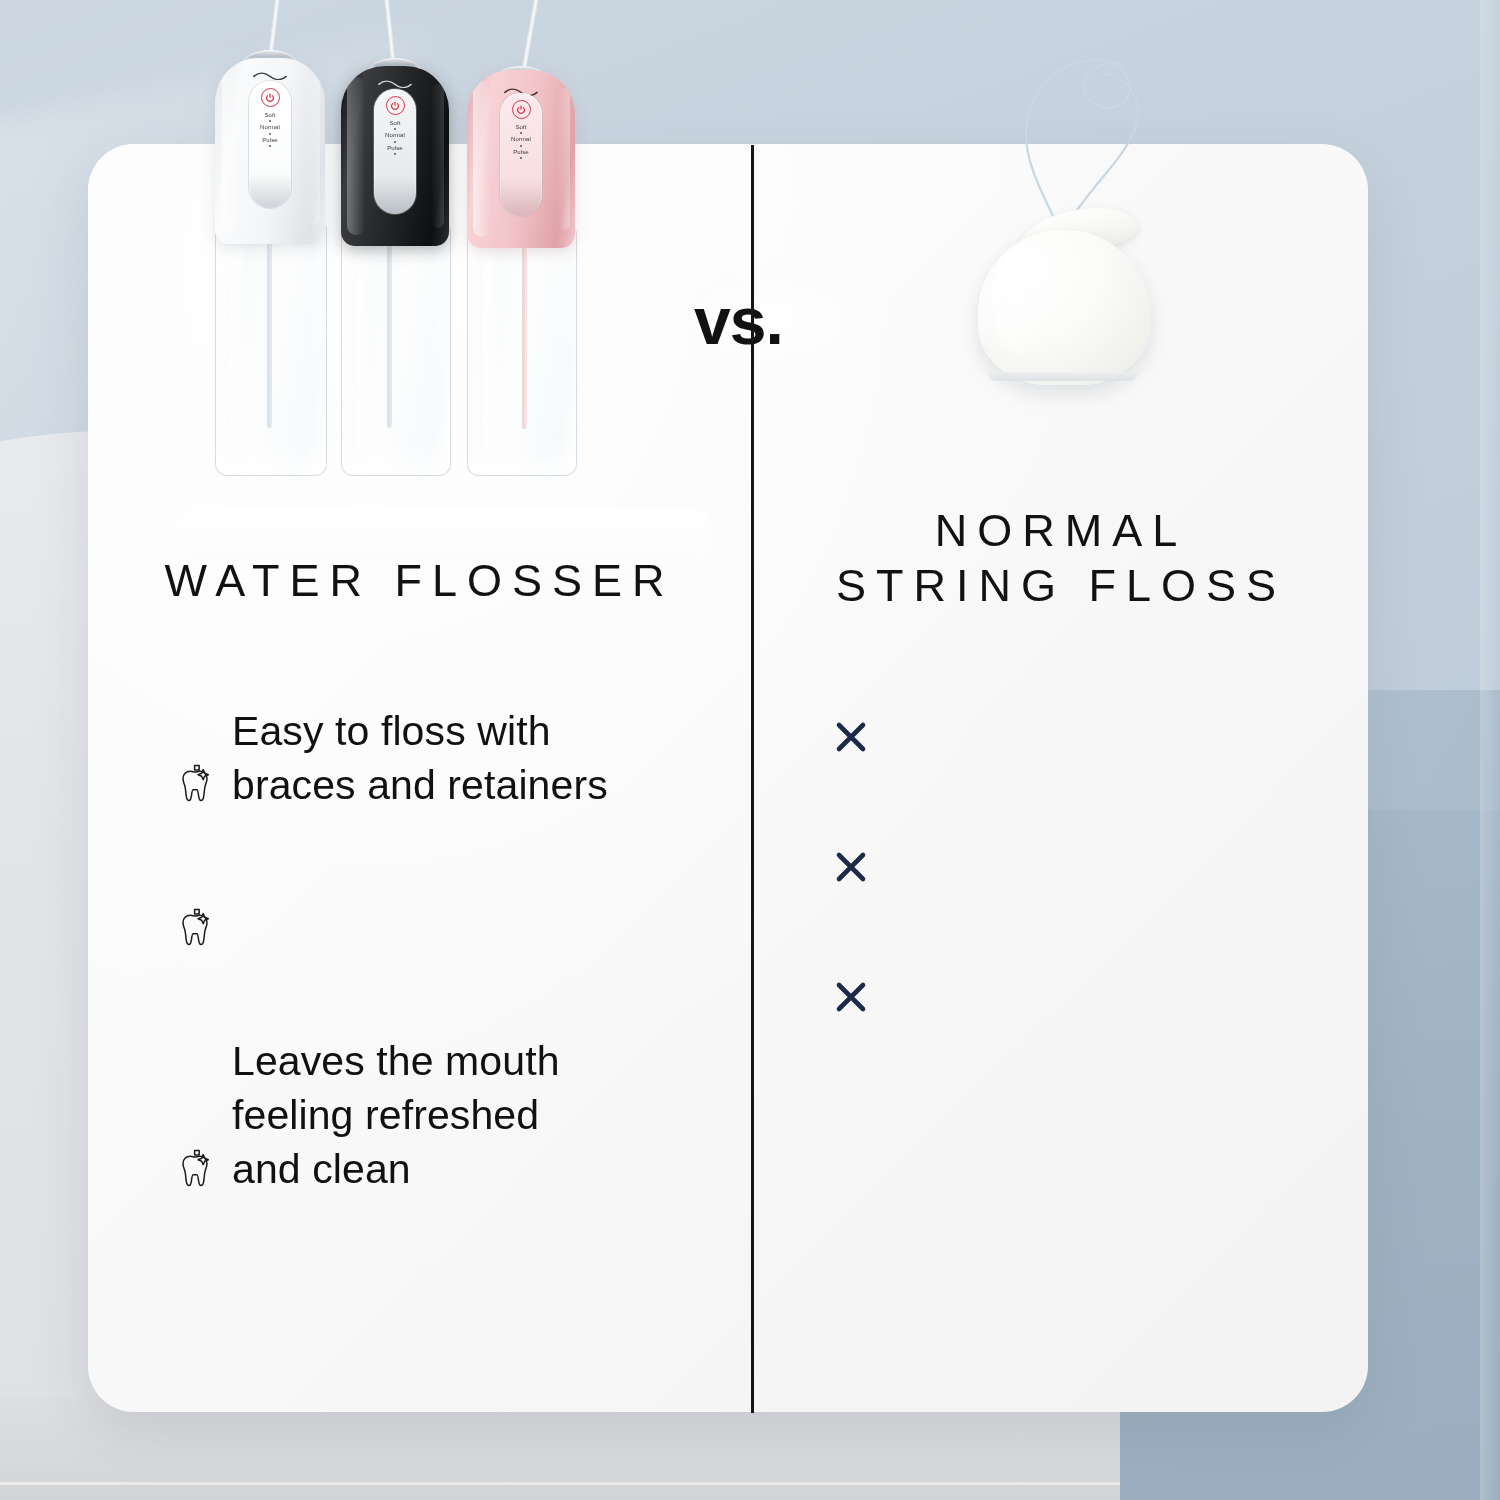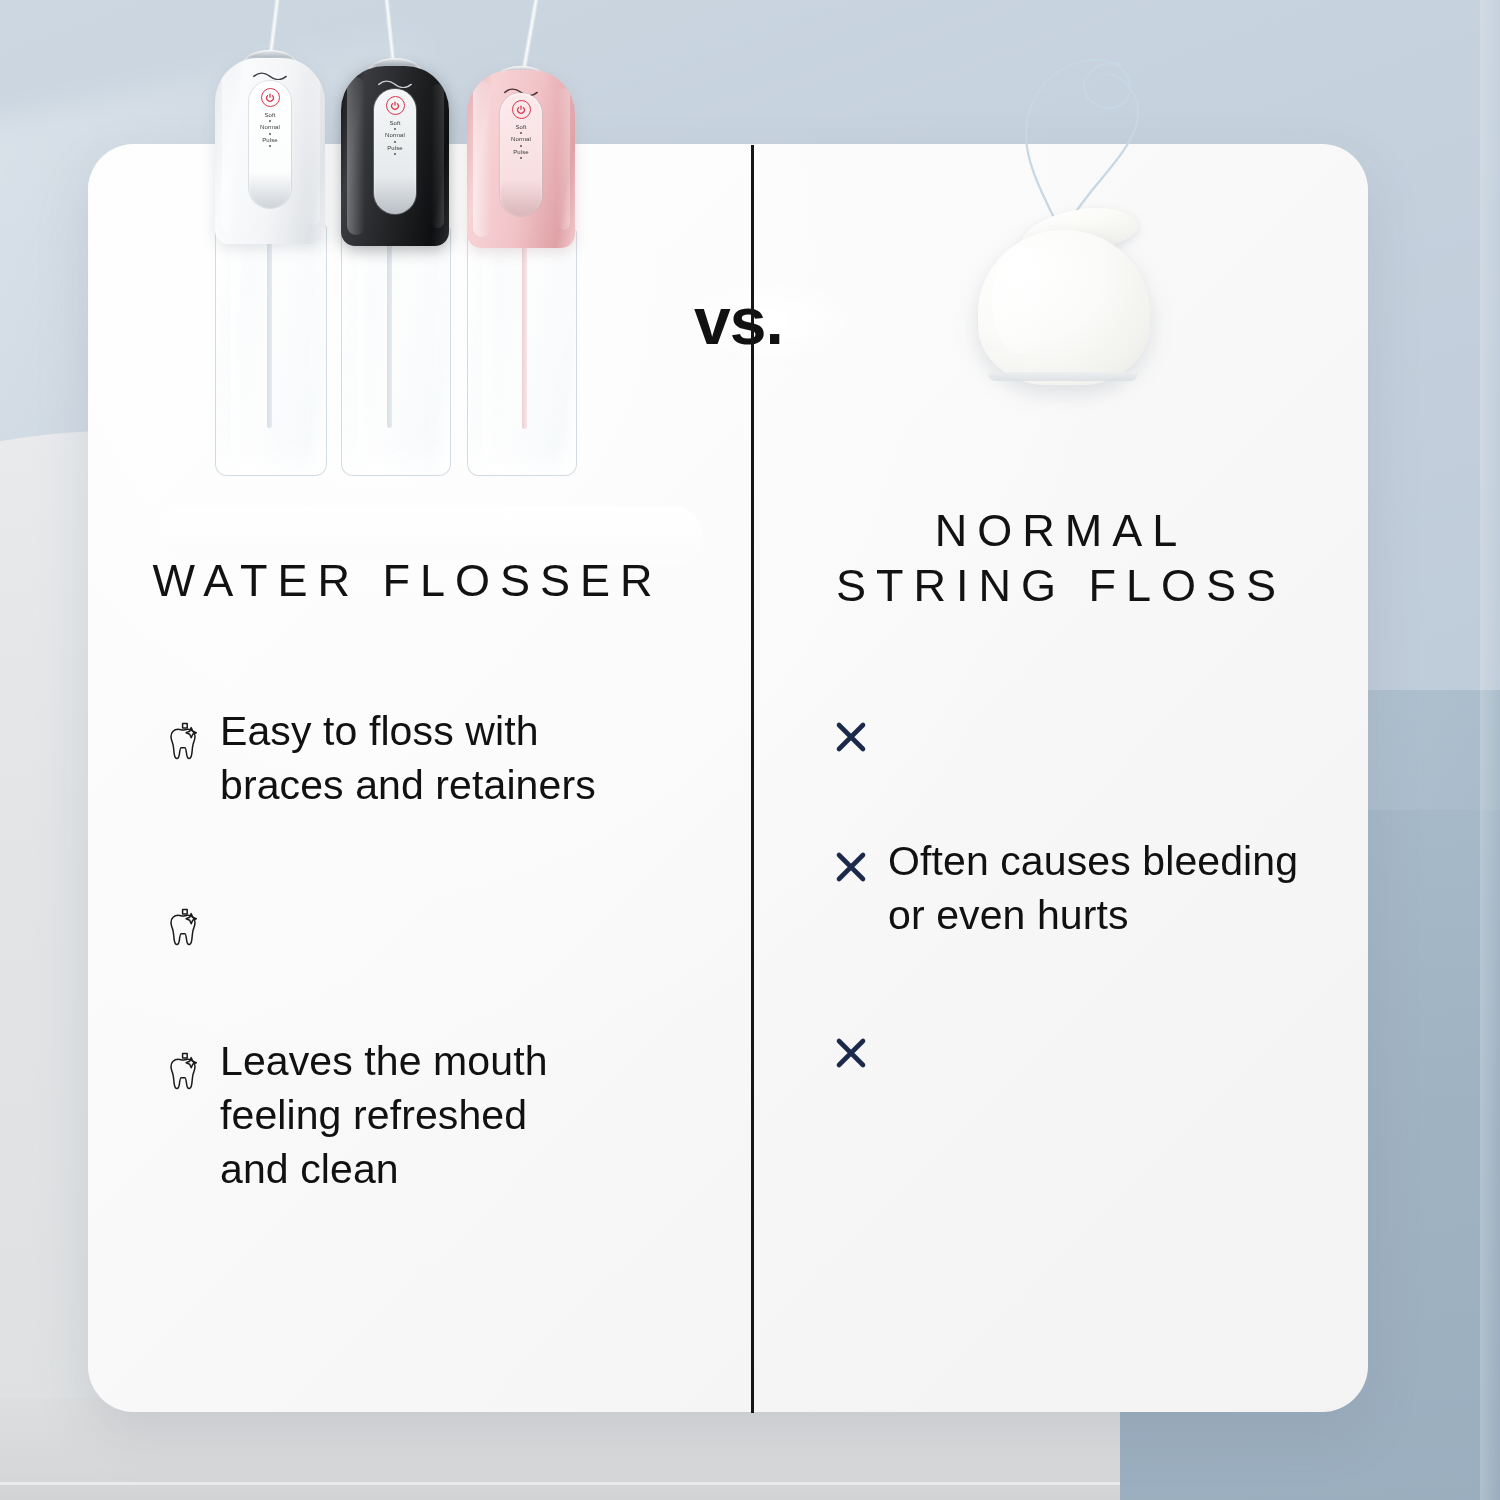--- a/index.html
+++ b/index.html
@@ -106,21 +106,21 @@
     filter: blur(3px);
   }
   #vs .vs-text { position: relative; text-align: center; }
 
   
   .col {
     position: absolute;
     top: 144px;
     height: 1268px;
   }
-  #col-left  { left: 76px;  width: 776px; }
+  #col-left  { left: 88px;  width: 776px; }
   #col-right { left: 754px; width: 614px; }
 
   
   .heading {
     position: absolute;
     text-align: center;
     font-size: 45px;
     font-weight: 400;
     letter-spacing: 10px;
     color: #121212;
@@ -140,21 +140,21 @@
   }
 
   
   .feature-list { position: absolute; }
   #list-left  { left: 70px;  top: 560px; width: 600px; }
   #list-right { left: 60px;  top: 560px; width: 560px; }
 
   .feature {
     position: relative;
     display: flex;
-    align-items: flex-start;
+    align-items: flex-end;
     margin-bottom: 78px;
   }
   .feature:last-child { margin-bottom: 10px; }
 
   .feature .mark {
     flex: 0 0 auto;
     width: 74px;
     display: flex;
     justify-content: center;
     padding-top: 14px;
@@ -385,22 +385,20 @@
       </div>
 
       <div class="feature">
         <div class="mark">
           <span class="xmark">
             <svg viewBox="0 0 38 38" width="38" height="38" fill="none" stroke="#1b2a4a" stroke-width="4.6" stroke-linecap="round">
               <path d="M7 7 L31 31 M31 7 L7 31"></path>
             </svg>
           </span>
         </div>
-        <div class="ftext">Often causes bleeding
-or even hurts</div>
       </div>
 
       <div class="feature">
         <div class="mark">
           <span class="xmark">
             <svg viewBox="0 0 38 38" width="38" height="38" fill="none" stroke="#1b2a4a" stroke-width="4.6" stroke-linecap="round">
               <path d="M7 7 L31 31 M31 7 L7 31"></path>
             </svg>
           </span>
         </div>

